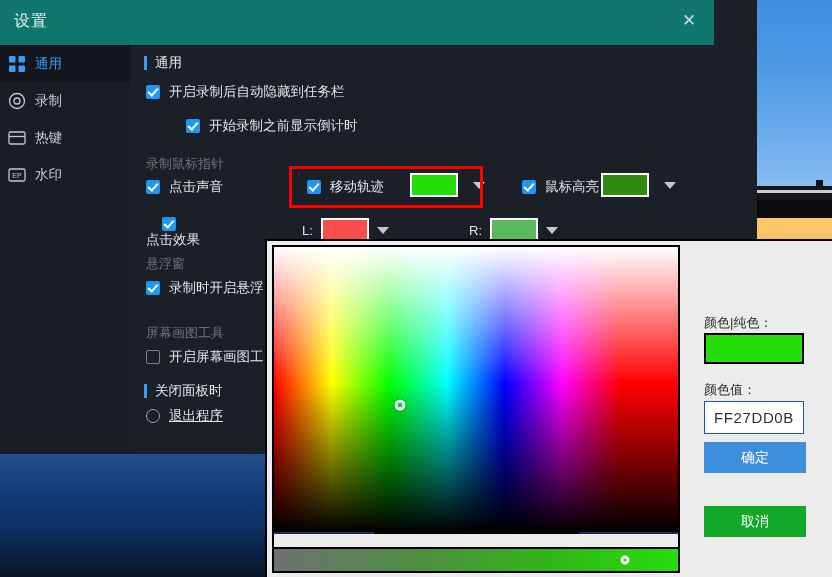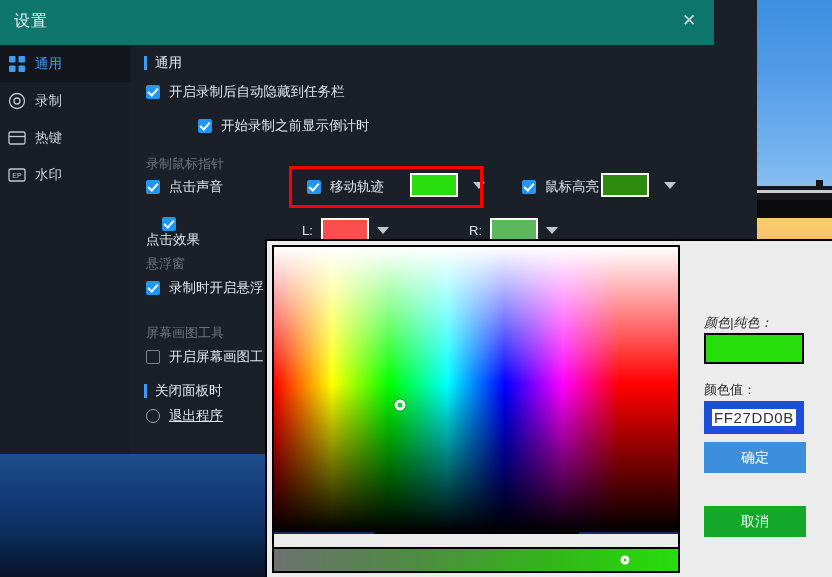--- a/index.html
+++ b/index.html
@@ -186,21 +186,21 @@
   }
 
   .picker-right { position: absolute; left: 428px; top: 0; width: 139px; height: 338px; }
   .pr-label { position: absolute; color: #2b2b2b; font-size: 13px; }
   .pr-swatch {
     position: absolute; width: 100px; height: 31px;
     background: #27dd0b; border: 2px solid #000;
   }
   .pr-input {
     position: absolute; width: 100px; height: 33px;
-    background: #ffffff; border: 8px solid #1d4ed8;
+    background: #ffffff; border: 1px solid #1d4ed8;
     display: flex; align-items: center; justify-content: center;
     font-size: 15px; color: #303030; letter-spacing: .6px; text-align: center;
   }
   .pr-btn {
     position: absolute; width: 102px; height: 31px; border: none; cursor: pointer;
     color: #ffffff; font-size: 14px; font-family: inherit;
     display: flex; align-items: center; justify-content: center;
   }
   .pr-ok { background: #3d8fdd; }
   .pr-cancel { background: #14a82a; }
@@ -278,21 +278,21 @@
       <div class="section-head" style="left:14px; top:9px;">
         <span class="bar"></span>
         <span>通用</span>
       </div>
 
       <div class="cb-row" style="left:16px; top:38px;">
         <span class="cb"></span>
         <span>开启录制后自动隐藏到任务栏</span>
       </div>
 
-      <div class="cb-row" style="left:28px; top:72px;padding-left:40px;">
+      <div class="cb-row" style="left:16px; top:72px;padding-left:40px;">
         <span class="cb"></span>
         <span>开始录制之前显示倒计时</span>
       </div>
 
       <div class="group-label" style="left:16px; top:110px;">录制鼠标指针</div>
 
       <div class="cb-row" style="left:16px; top:133px;">
         <span class="cb"></span>
         <span>点击声音</span>
       </div>
@@ -366,21 +366,21 @@
 
     <div class="thin-underline" style="left:7px; top:291px; width:100px;"></div>
     <div class="thin-underline" style="left:312px; top:291px; width:99px;"></div>
     <div class="strip-gap"></div>
 
     <div class="sat-slider">
       <div class="sat-cursor" id="sat-cursor" style="top: 11px; left: 86.8%;"></div>
     </div>
 
     <div class="picker-right">
-      <div class="pr-label" style="left:9px; top:73px;font-style:italic;">颜色|纯色：</div>
+      <div class="pr-label" style="left:9px; top:73px;">颜色|纯色：</div>
       <div class="pr-swatch" id="pr-swatch" style="left: 9px; top: 92px; background: rgb(39, 221, 11);"></div>
       <div class="pr-label" style="left:9px; top:140px;">颜色值：</div>
       <div class="pr-input" style="left:9px; top:160px;">FF27DD0B</div>
       <div class="pr-btn pr-ok" style="left:9px; top:201px;">确定</div>
       <div class="pr-btn pr-cancel" style="left:9px; top:265px;">取消</div>
     </div>
 
   </div>
 
 </div>

